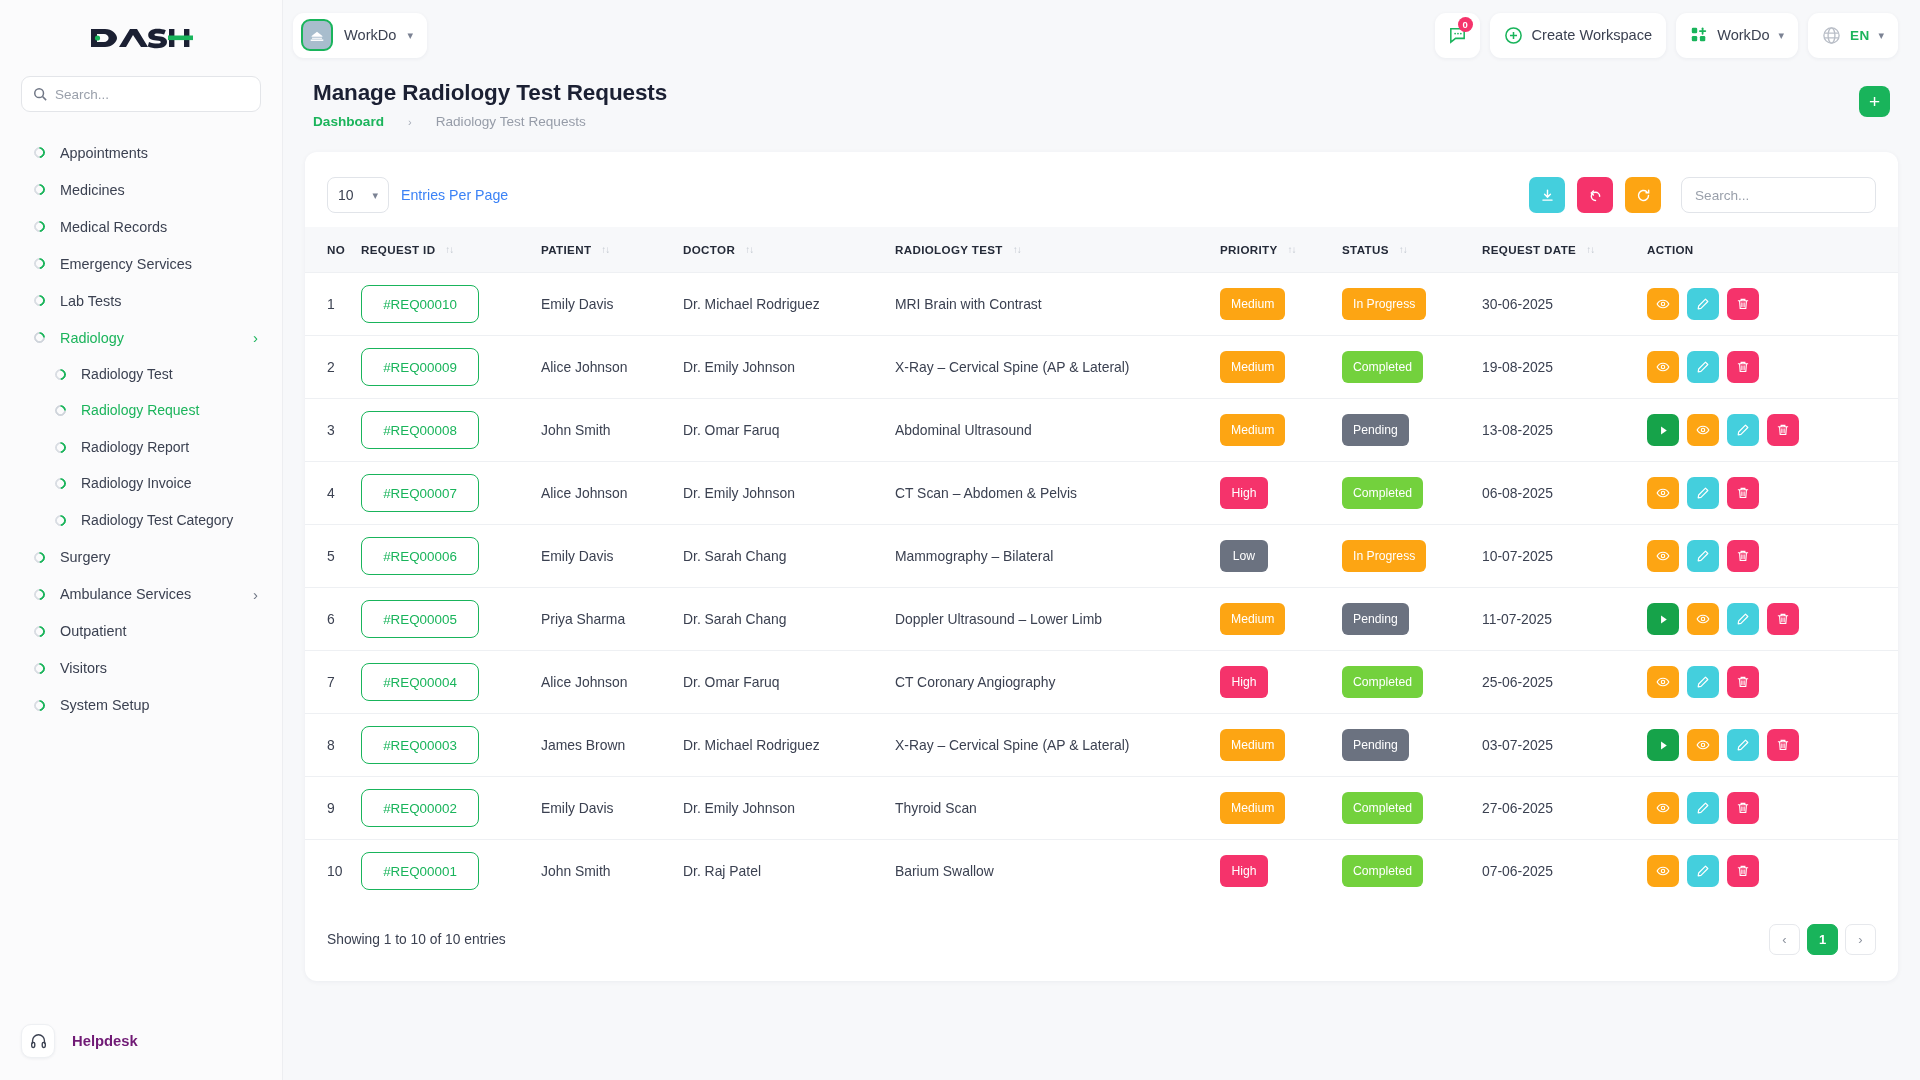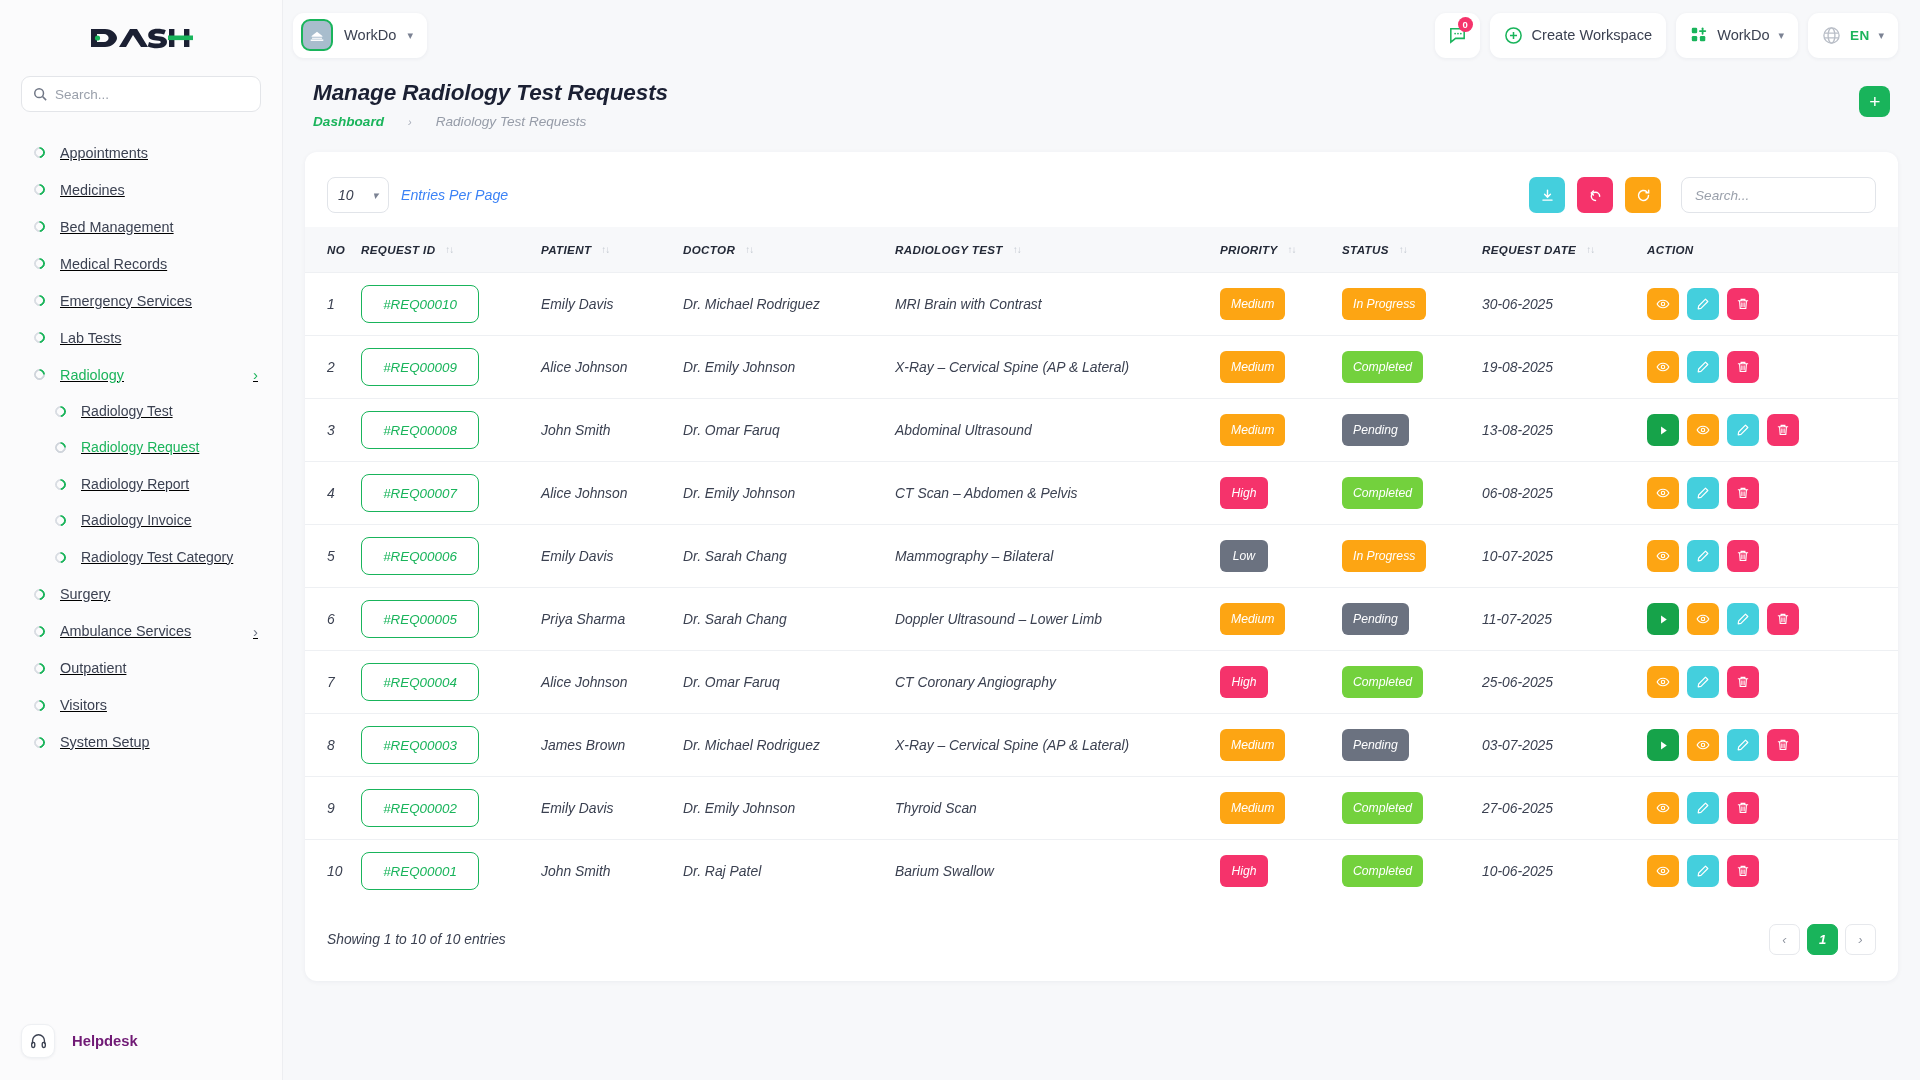--- a/index.html
+++ b/index.html
@@ -25,21 +25,21 @@
     justify-content: center;
   }
   .logo { display: flex; align-items: center; }
   .search-wrap { padding: 0 21px 18px 21px; }
   .search-box {
     height: 36px; border: 1px solid #e3e5e9; border-radius: 9px;
     background: #fff; display: flex; align-items: center;
     padding: 0 11px; gap: 8px;
   }
   .search-box .ph { color: #9aa0ab; font-size: 13.5px; }
-  .nav { flex: 1; overflow: hidden; padding-top: 4px; text-decoration: underline; }
+  .nav { flex: 1; overflow: hidden; padding-top: 4px; }
   .nav-item {
     display: flex; align-items: center; gap: 15px;
     padding: 9.5px 24px 9.5px 34px;
     color: #3b4151; font-size: 14.4px; cursor: pointer;
     line-height: 1.25;
   }
   .nav-item.sub { padding-left: 55px; font-size: 14px; }
   .nav-item.active > .nav-label { color: #1bb45b; }
   .nav-item .nav-label { flex: 1; }
   .dot {
@@ -90,21 +90,21 @@
   .badge {
     position: absolute; top: 4px; right: 7px; background: #f5336b;
     color: #fff; font-size: 9.5px; min-width: 15px; height: 15px;
     border-radius: 8px; display: flex; align-items: center;
     justify-content: center; padding: 0 4px; font-weight: 600;
   }
   .chev-d { color: #7b8293; font-size: 11px; }
   .lang-txt { color: #1bb45b; font-weight: 700; font-size: 13.5px; letter-spacing:.3px;}
 
   
-  .content { flex: 1; padding: 0 22px 0 22px; overflow: hidden; font-style: italic; }
+  .content { flex: 1; padding: 0 22px 0 22px; overflow: hidden; }
   .page-head { display: flex; align-items: flex-start; padding: 10px 8px 0 8px; }
   .page-title { font-size: 22.5px; font-weight: 700; color: #1b2033; letter-spacing: -.1px;}
   .breadcrumb { margin-top: 8px; font-size: 13.6px; display: flex; align-items: center; gap: 24px; }
   .bc-link { color: #1bb45b; font-weight: 600; cursor: pointer; }
   .bc-sep { color: #a6acb8; font-size: 11px; }
   .bc-cur { color: #969ca8; }
   .add-btn {
     margin-left: auto; width: 31px; height: 31px; border-radius: 8px;
     background: #19b45b; color: #fff; font-size: 19px; font-weight: 400;
     display: flex; align-items: center; justify-content: center;
@@ -218,24 +218,20 @@
   </div>
 
   <nav class="nav" id="nav-list">
       <div class="nav-item">
         <span class="dot"></span>
         <span class="nav-label">Appointments</span>
       </div>
       <div class="nav-item">
         <span class="dot"></span>
         <span class="nav-label">Medicines</span>
-      </div>
-      <div class="nav-item">
-        <span class="dot"></span>
-        <span class="nav-label">Bed Management</span>
       </div>
       <div class="nav-item">
         <span class="dot"></span>
         <span class="nav-label">Medical Records</span>
       </div>
       <div class="nav-item">
         <span class="dot"></span>
         <span class="nav-label">Emergency Services</span>
       </div>
       <div class="nav-item">
@@ -760,21 +756,21 @@
               </td>
             </tr>
             <tr>
               <td class="c-no">10</td>
               <td class="c-rid"><span class="req-chip">#REQ00001</span></td>
               <td class="c-pat">John Smith</td>
               <td class="c-doc">Dr. Raj Patel</td>
               <td class="c-rad">Barium Swallow</td>
               <td class="c-pri"><span class="badge-pill" style="background: rgb(245, 51, 107);">High</span></td>
               <td class="c-sta"><span class="badge-pill" style="background: rgb(115, 209, 61);">Completed</span></td>
-              <td class="c-dat">10-06-2025</td>
+              <td class="c-dat">07-06-2025</td>
               <td class="c-act">
                 <div class="act-wrap">
                   <div class="act-btn" style="background: rgb(253, 165, 19);">
                     <svg width="14" height="14" viewBox="0 0 18 18" fill="none" stroke="#fff" stroke-width="1.5">
                       <path d="M1.5 9S4 4.2 9 4.2 16.5 9 16.5 9 14 13.8 9 13.8 1.5 9 1.5 9z"></path>
                       <circle cx="9" cy="9" r="2.2"></circle>
                     </svg>
                   </div>
                   <div class="act-btn" style="background: rgb(68, 207, 221);">
                     <svg width="14" height="14" viewBox="0 0 18 18" fill="none" stroke="#fff" stroke-width="1.5" stroke-linejoin="round">

